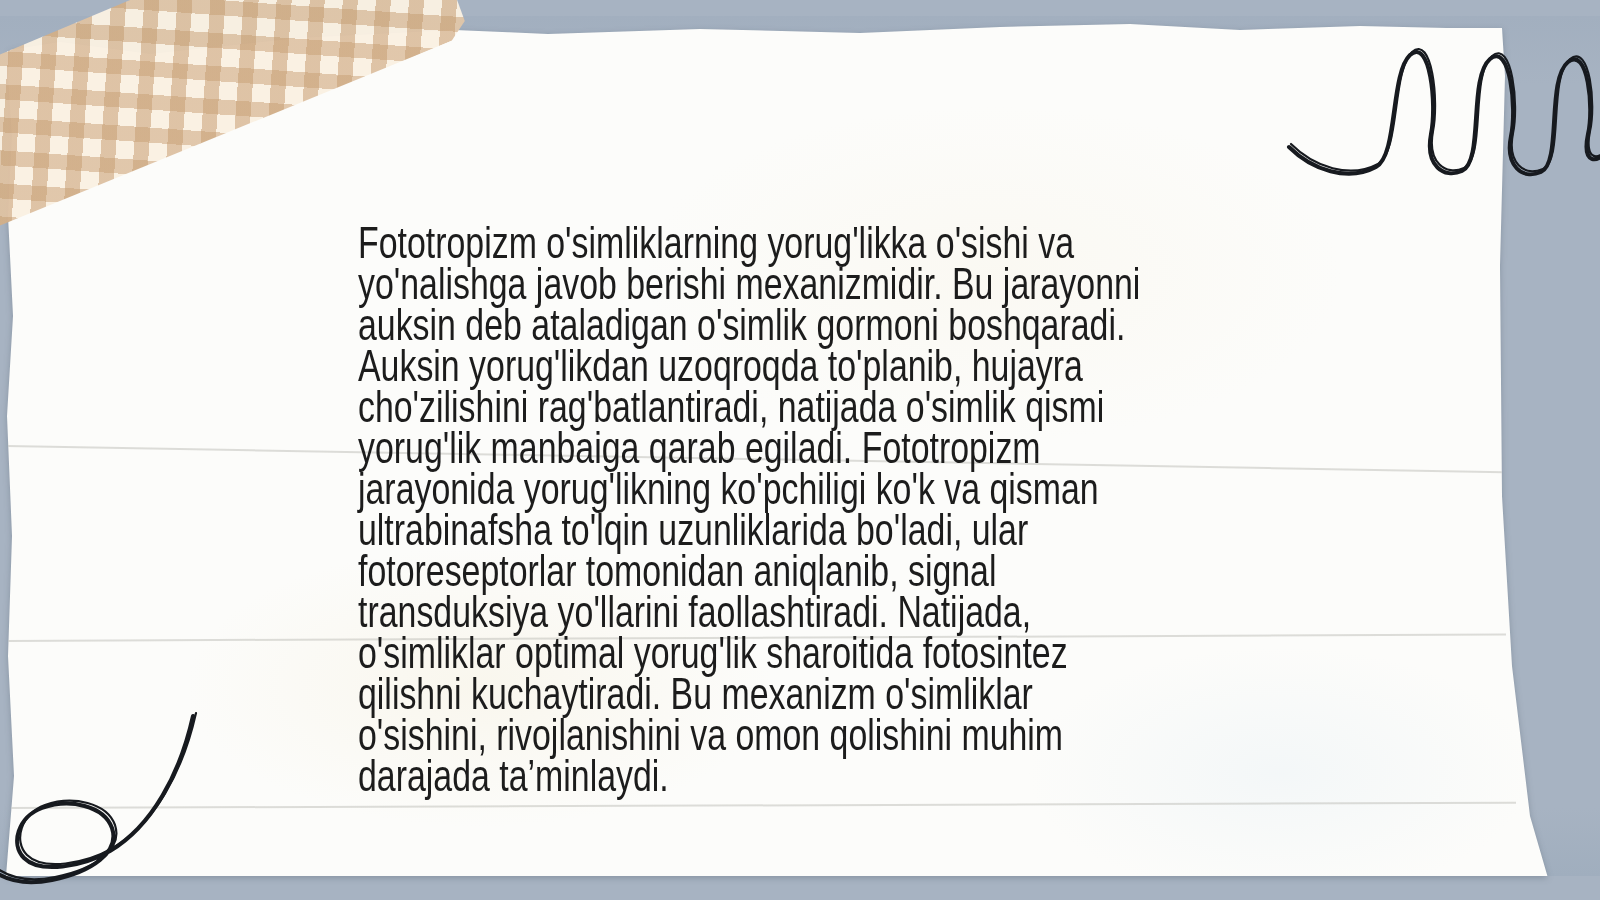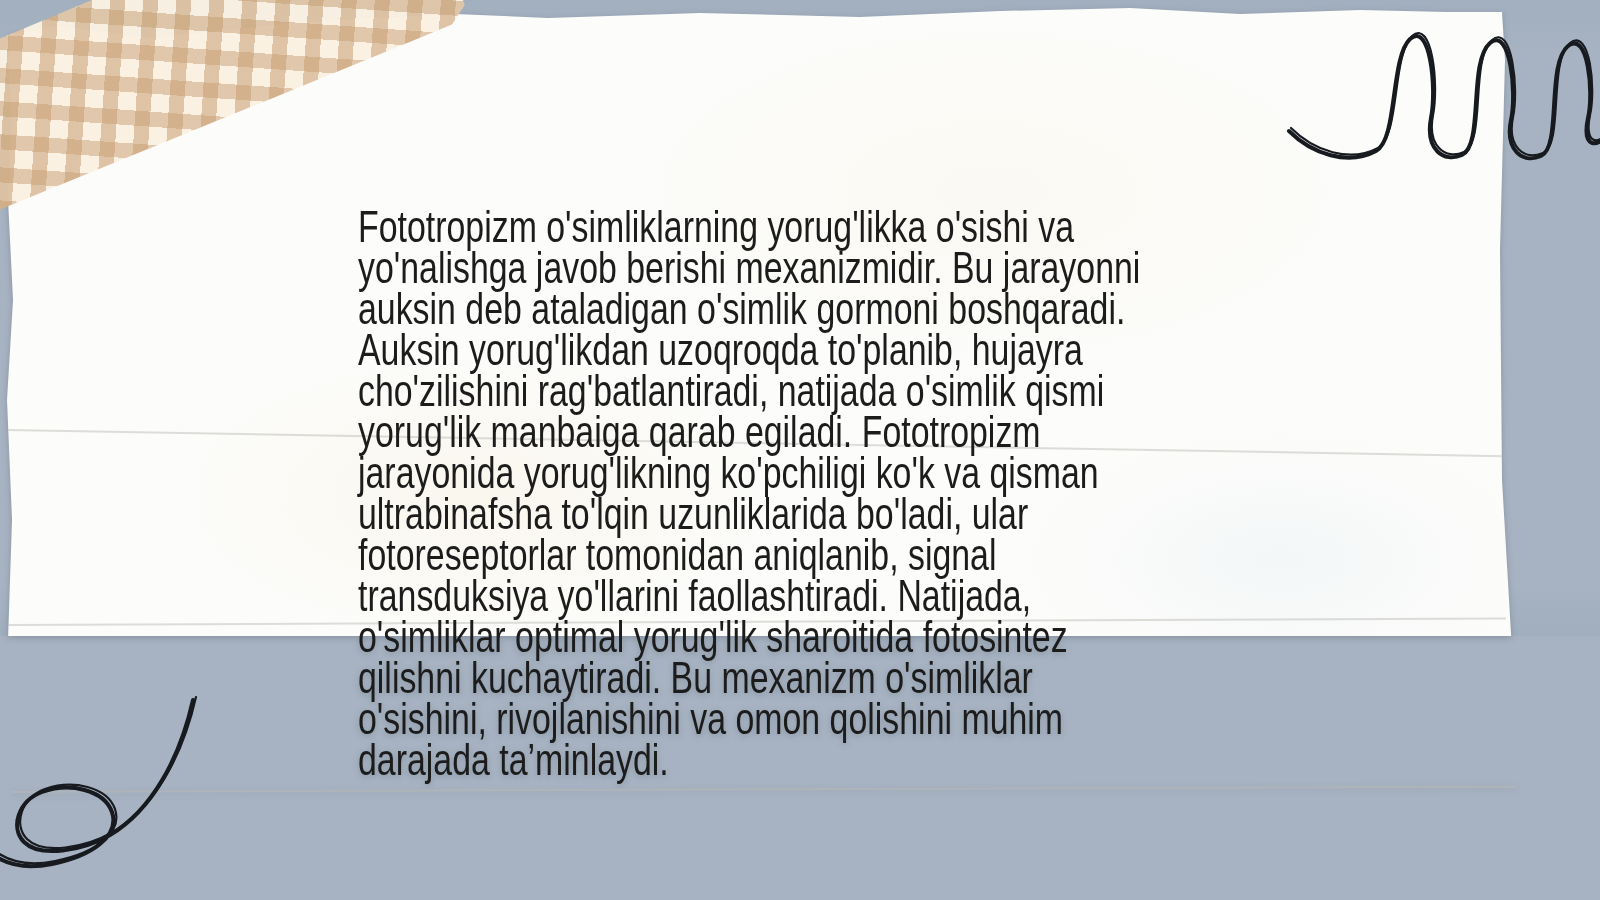--- a/index.html
+++ b/index.html
@@ -1,22 +1,22 @@
 <!DOCTYPE html>
 <html style="--bg: #a7b3c2; --card: #fcfcfa; --ink: #1c1c1c; --tape-base: #faf1e3; --scribble: #171a1f;"><head>
 <meta charset="utf-8">
 <style>
   html,body{margin:0;padding:0;}
   body{
     width:1600px;height:900px;overflow:hidden;
     font-family:"Liberation Sans",sans-serif;
     background:var(--bg,#a7b3c2);
   }
-  .stage{position:relative;width:1600px;height:636px;
-    background:linear-gradient(180deg,#a2afbf 0%,var(--bg,#a7b3c2) 8%,var(--bg,#a7b3c2) 92%,#a0aebe 100%);}
+  .stage{position:relative;width:1600px;height:860px;
+    background:linear-gradient(180deg,#a2afbf 0%,var(--bg,#a7b3c2) 8%,var(--bg,#a7b3c2) 92%,#a0aebe 100%);margin-top:16px;}
 
   
   .card-wrap{position:absolute;inset:0;filter:drop-shadow(0 2px 3px rgba(40,50,65,.25));}
   .card{
     position:absolute;inset:0;
     background:
       radial-gradient(ellipse 420px 200px at 30% 78%, rgba(244,236,214,.35), rgba(244,236,214,0) 70%),
       radial-gradient(ellipse 500px 240px at 62% 30%, rgba(247,241,225,.30), rgba(247,241,225,0) 70%),
       radial-gradient(ellipse 360px 180px at 80% 88%, rgba(228,238,244,.35), rgba(228,238,244,0) 70%),
       var(--card,#fcfcfa);

